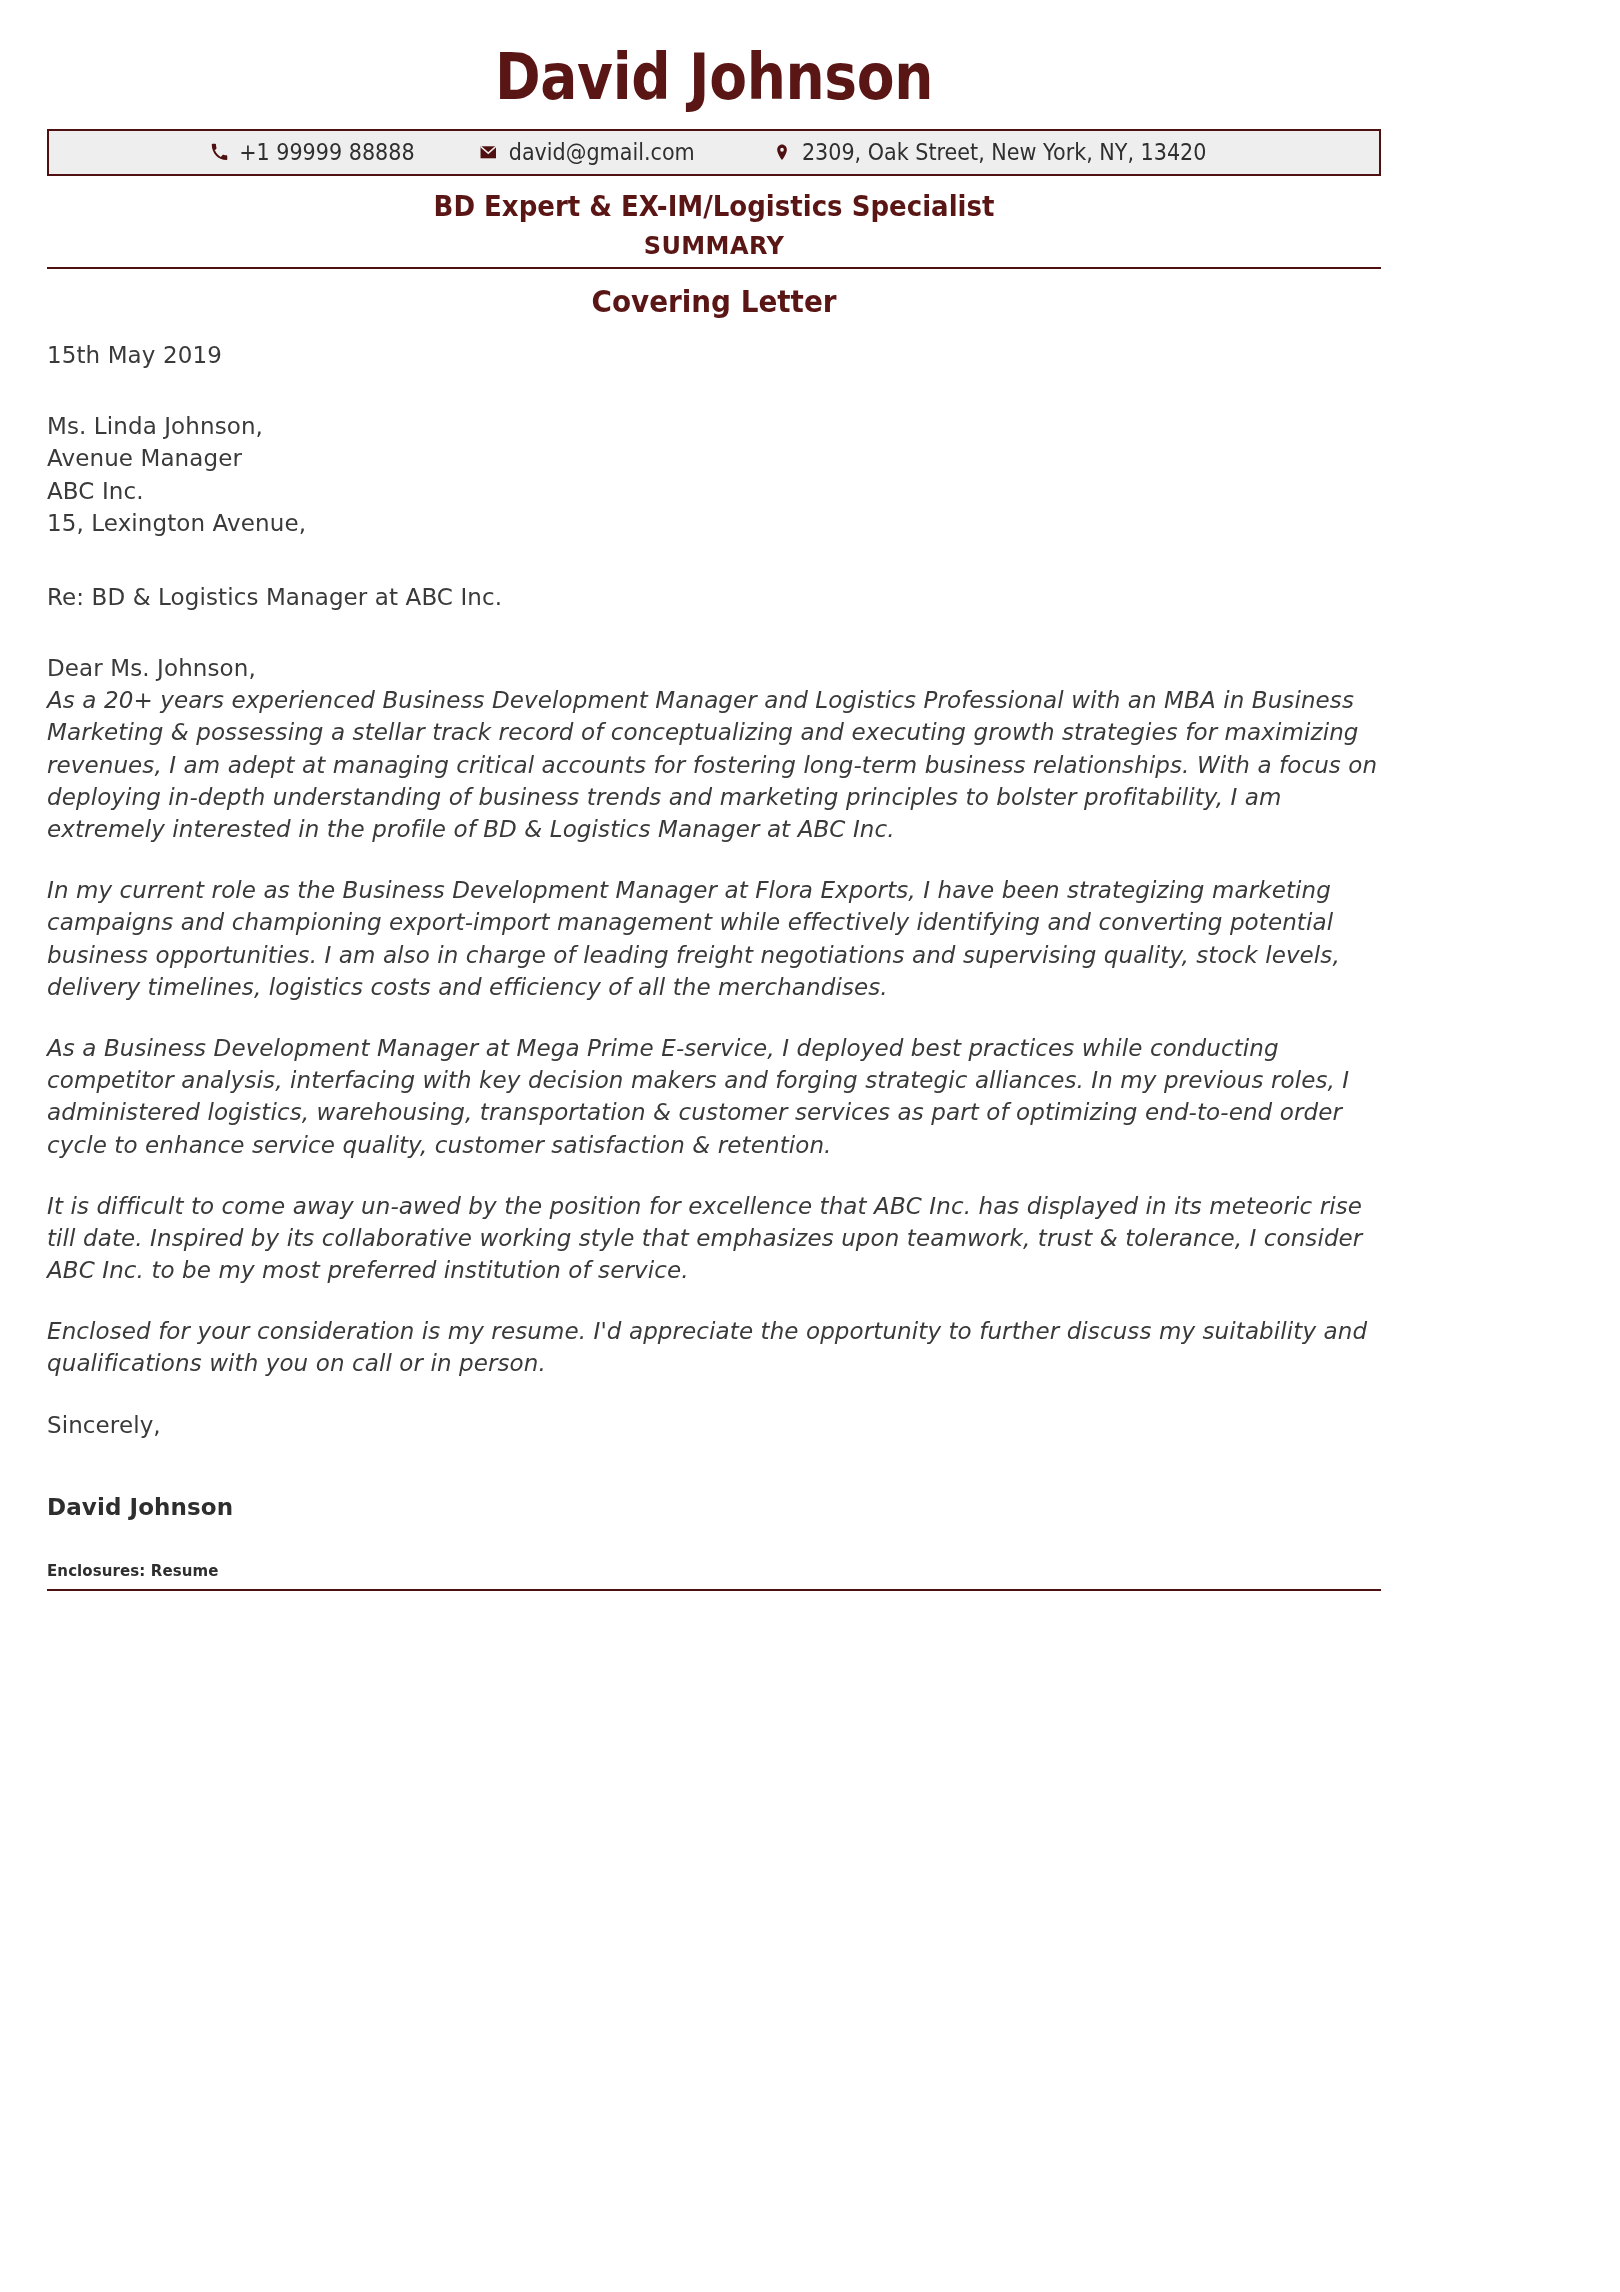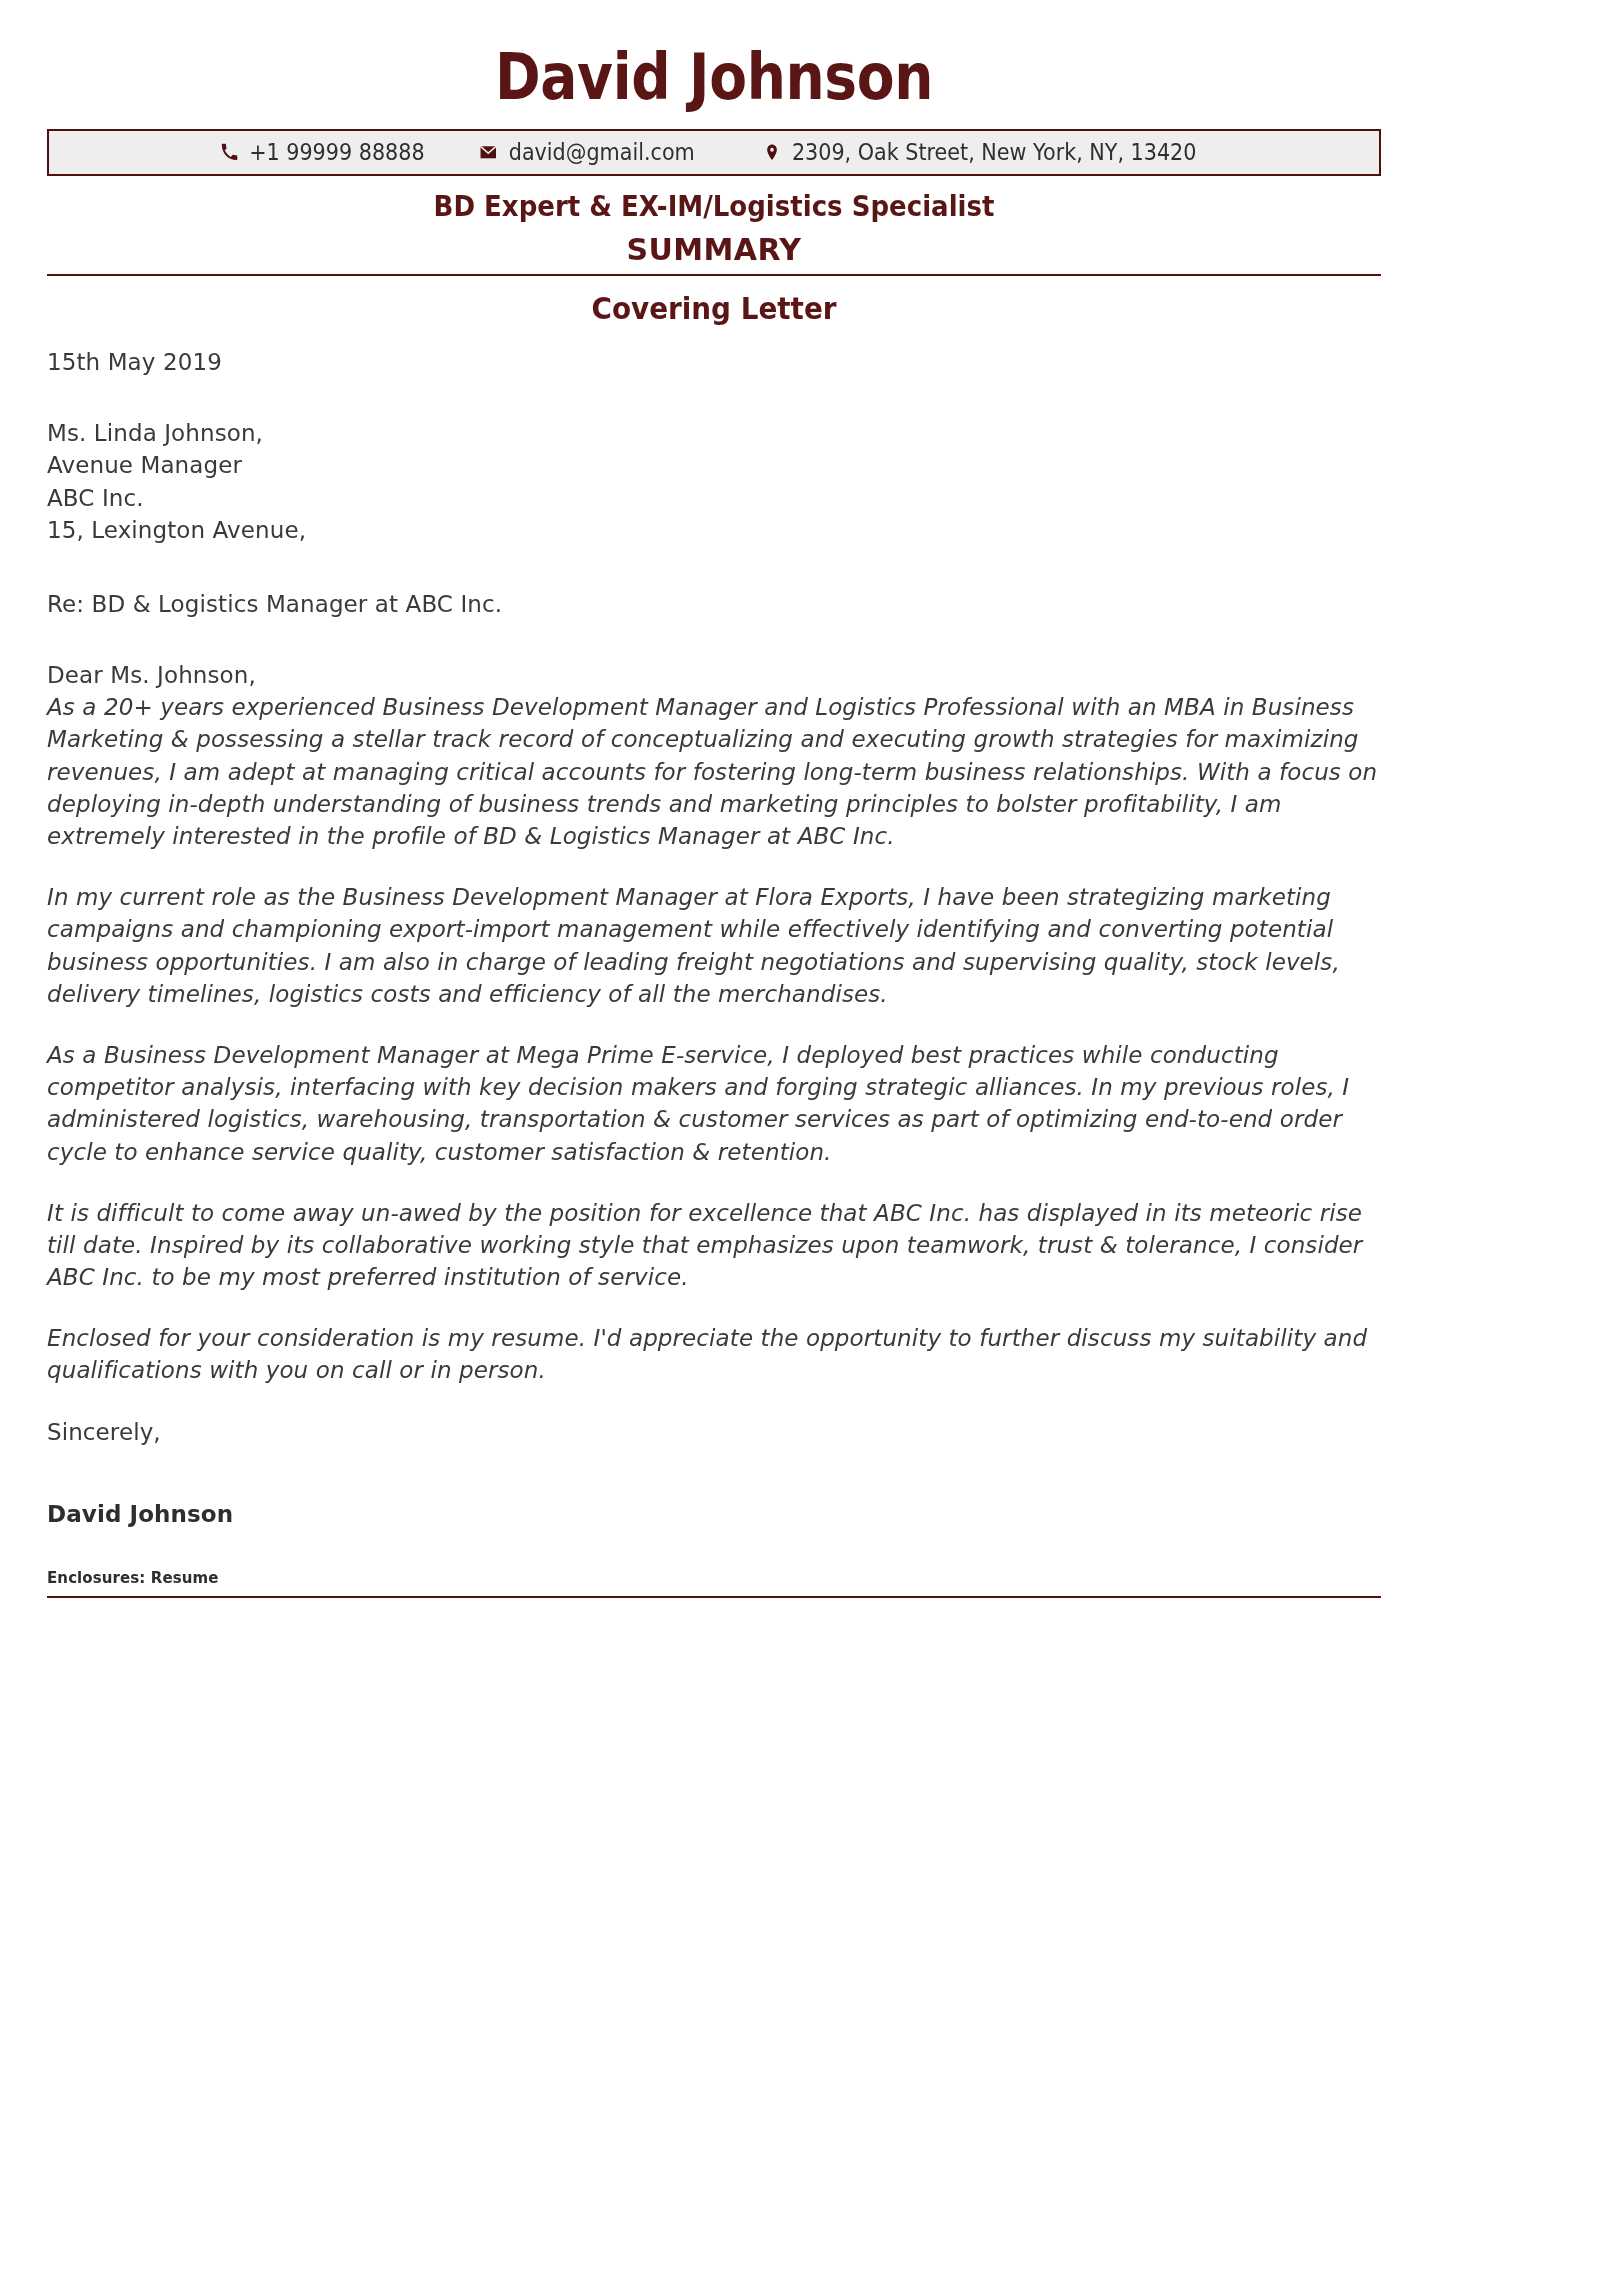--- a/index.html
+++ b/index.html
@@ -42,21 +42,21 @@
   }
 
   .contact-bar {
     box-sizing: border-box;
     border: 2.7px solid #4e1010;
     background: #efeeee;
     height: 47px;
     display: flex;
     align-items: center;
     justify-content: center;
-    gap: 31px;
+    gap: 41px;
     margin-top: 1.8px;
   }
   .contact-item {
     display: flex;
     align-items: center;
     gap: 11.6px;
     font-size: 23px;
     color: #2f2f2f;
     white-space: nowrap;
     transform: scaleX(0.9);
@@ -77,21 +77,21 @@
     font-size: 28px;
     font-weight: 700;
     color: #5a1515;
     margin-top: 14.3px;
     letter-spacing: 0px;
     transform: scaleX(0.93);
   }
 
   .summary-heading {
     text-align: center;
-    font-size: 30px;
+    font-size: 24px;
     font-weight: 700;
     color: #5a1515;
     margin-top: 9px;
     letter-spacing: 0.4px;
     padding-bottom: 7.2px;
     border-bottom: 2.7px solid #4e1010;
     transform: none;
   }
 
   .letter-heading {

